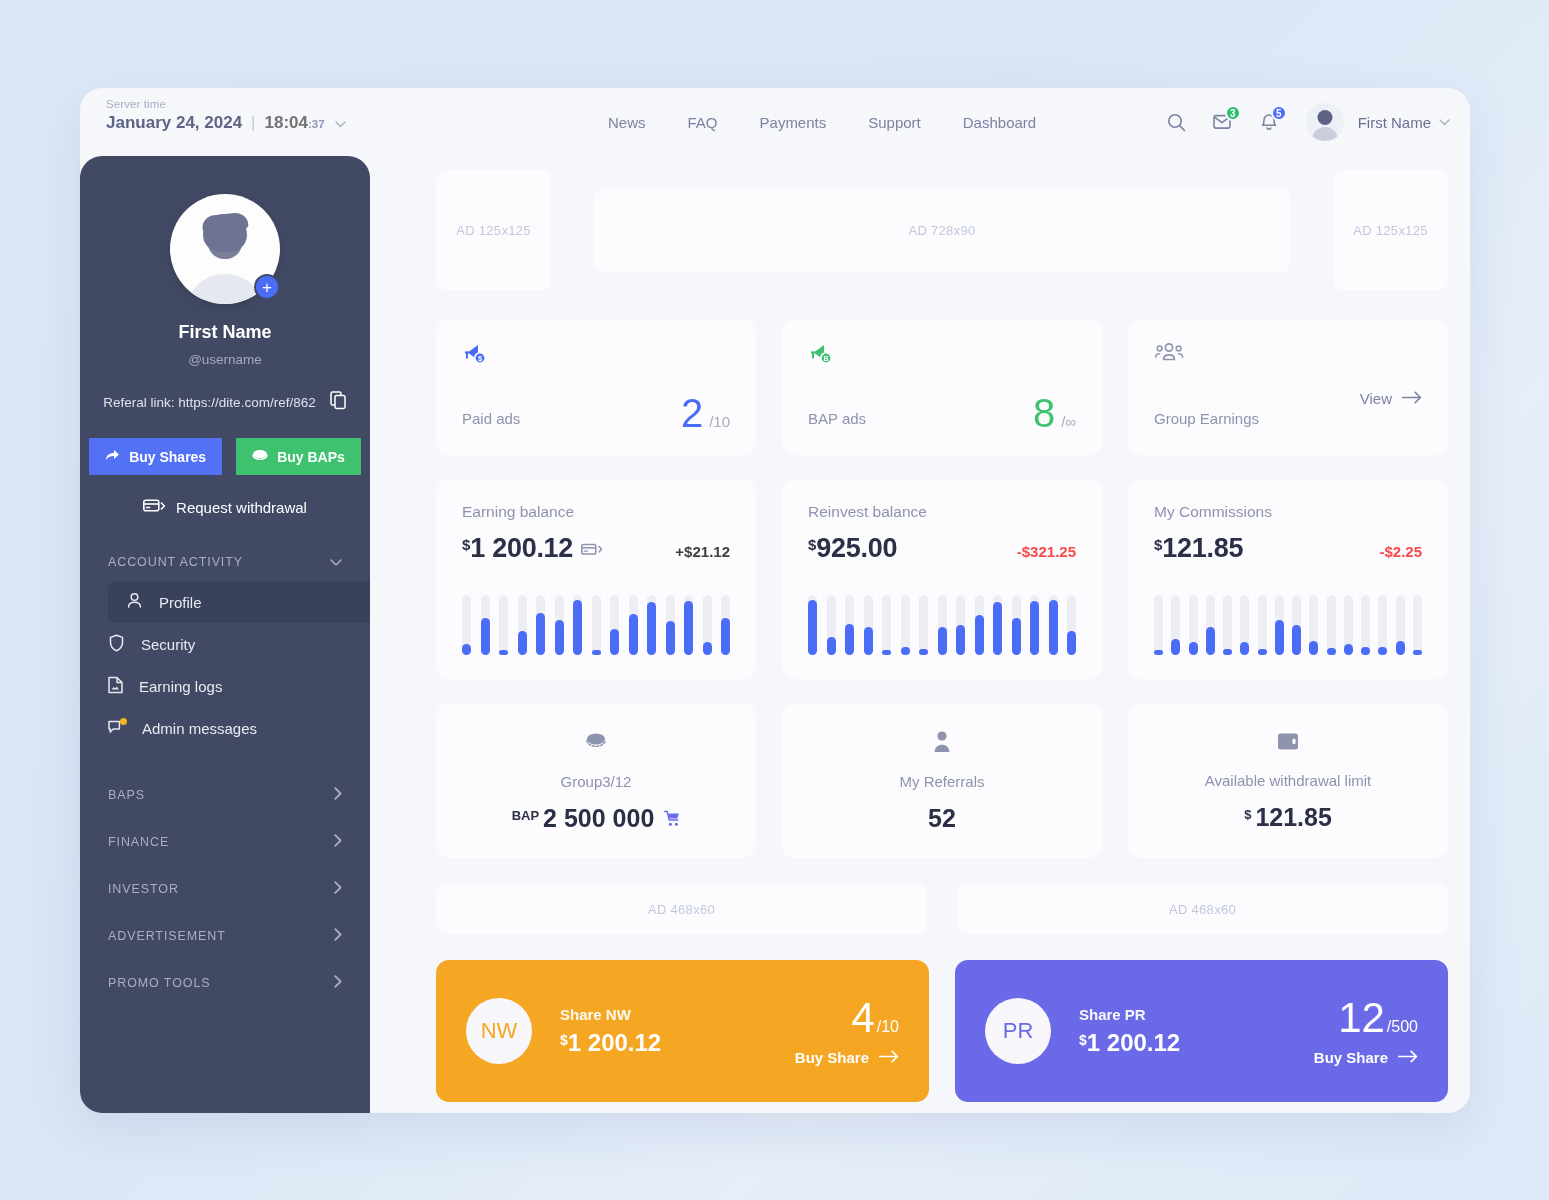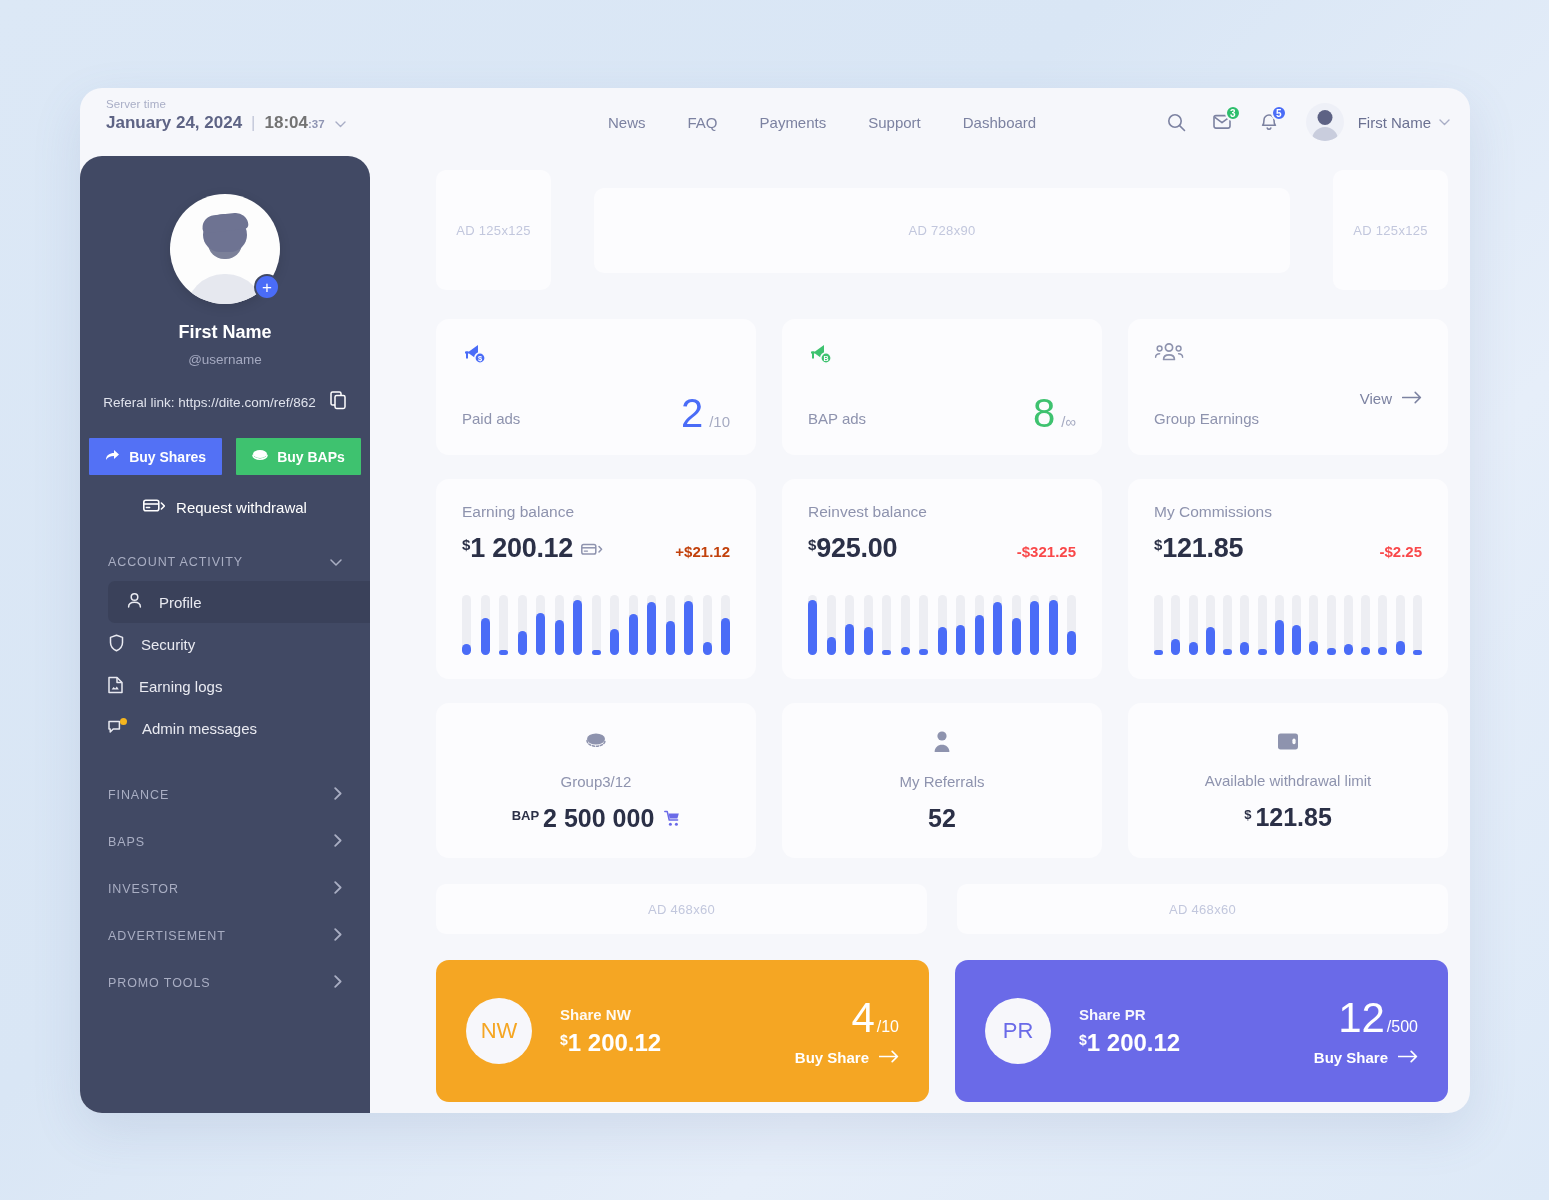--- a/index.html
+++ b/index.html
@@ -149,21 +149,21 @@
   .kcard .kview { position:absolute; right: 26px; bottom: 48px;
                   display:flex; align-items:center; gap: 10px;
                   font-size: 15px; color: #7c82a1; cursor:pointer; }
 
   .bcard { height: 200px; padding: 24px 26px 20px 26px; position: relative; }
   .bcard .btitle { font-size: 15.5px; color: #8e93ae; }
   .bcard .brow { display:flex; align-items:baseline; margin-top: 12px; }
   .bcard .bcur { font-size: 15px; font-weight: 700; color: #2b3047; align-self: flex-start; margin-top: 3px;}
   .bcard .bamt { font-size: 27px; font-weight: 700; color: #2b3047; letter-spacing: -.3px; }
   .bcard .bdelta { margin-left: auto; font-size: 15px; font-weight: 600; }
-  .bdelta.up { color: #c2410c; }
+  .bdelta.up { color: #404040; }
   .bdelta.down { color: #f9484a; }
 
   .spark { position:absolute; left: 26px; right: 26px; bottom: 24px; height: 60px;
            display:flex; align-items:flex-end; justify-content:space-between; }
   .sbar { position: relative; width: 9px; height: 100%; }
   .sbar .track { position:absolute; left:0; bottom:0; width:9px; border-radius: 5px; background:#edeef3; }
   .sbar .fill  { position:absolute; left:0; bottom:0; width:9px; border-radius: 5px; background:#4a6cf7; }
 
   .mcard { height: 155px; padding: 22px; text-align:center;
            display:flex; flex-direction:column; align-items:center; justify-content:center; gap: 14px; }
@@ -360,29 +360,29 @@
             <path d="M1 3.4h10.4v7.6H5.2L2.2 14v-3H1z" stroke="#e9eaf1" stroke-width="1.5" stroke-linejoin="round"></path>
           </svg>
           <span style="position:absolute;right:-1px;top:0px;width:7px;height:7px;border-radius:50%;background:#f5b51e;"></span>
         </span>
         <span>Admin messages</span>
       </div>
     </div>
 
     <div style="margin-top:22px;">
       <div class="group-row">
-        <span class="t">FINANCE</span>
+        <span class="t">BAPS</span>
         <span class="c">
           <svg width="8" height="13" viewBox="0 0 8 13" fill="none">
               <path d="M1.2 1.2L6.6 6.5 1.2 11.8" stroke="#a9aec3" stroke-width="1.8" stroke-linecap="round" stroke-linejoin="round"></path>
             </svg>
         </span>
       </div>
       <div class="group-row">
-        <span class="t">BAPS</span>
+        <span class="t">FINANCE</span>
         <span class="c">
           <svg width="8" height="13" viewBox="0 0 8 13" fill="none">
               <path d="M1.2 1.2L6.6 6.5 1.2 11.8" stroke="#a9aec3" stroke-width="1.8" stroke-linecap="round" stroke-linejoin="round"></path>
             </svg>
         </span>
       </div>
       <div class="group-row">
         <span class="t">INVESTOR</span>
         <span class="c">
           <svg width="8" height="13" viewBox="0 0 8 13" fill="none">

